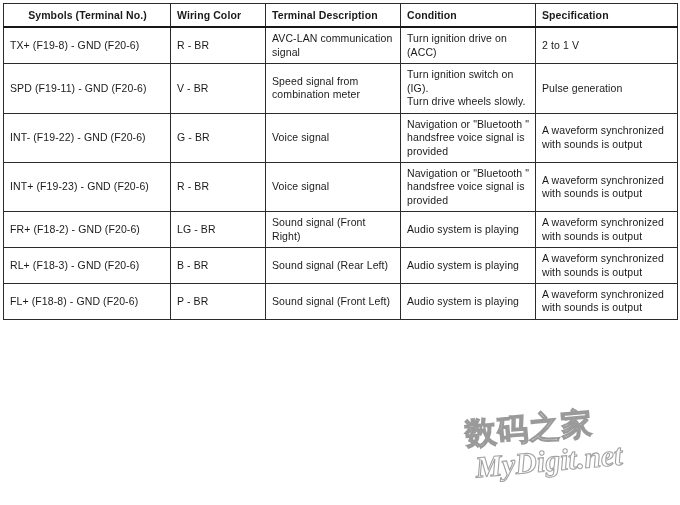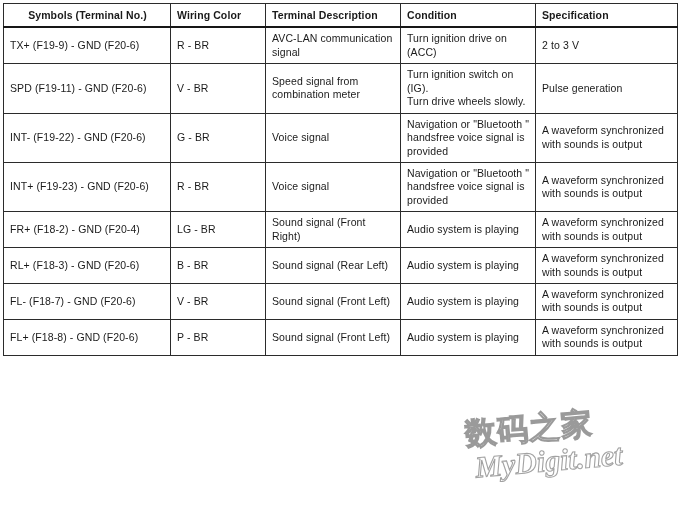--- a/index.html
+++ b/index.html
@@ -111,25 +111,25 @@
       <tr>
         <th class="col-symbols">Symbols (Terminal No.)</th>
         <th>Wiring Color</th>
         <th>Terminal Description</th>
         <th>Condition</th>
         <th>Specification</th>
       </tr>
     </thead>
     <tbody id="table-body">
         <tr>
-          <td class="cell-multiline">TX+ (F19-9) - GND (F20-6)</td>
+          <td class="cell-multiline">TX+ (F19-8) - GND (F20-6)</td>
           <td class="cell-multiline">R - BR</td>
           <td class="cell-multiline">AVC-LAN communication signal</td>
           <td class="cell-multiline">Turn ignition drive on (ACC)</td>
-          <td class="cell-multiline">2 to 3 V</td>
+          <td class="cell-multiline">2 to 1 V</td>
         </tr>
         <tr>
           <td class="cell-multiline">SPD (F19-11) - GND (F20-6)</td>
           <td class="cell-multiline">V - BR</td>
           <td class="cell-multiline">Speed signal from combination meter</td>
           <td class="cell-multiline">Turn ignition switch on (IG).
 Turn drive wheels slowly.</td>
           <td class="cell-multiline">Pulse generation</td>
         </tr>
         <tr>
@@ -140,37 +140,30 @@
           <td class="cell-multiline">A waveform synchronized with sounds is output</td>
         </tr>
         <tr>
           <td class="cell-multiline">INT+ (F19-23) - GND (F20-6)</td>
           <td class="cell-multiline">R - BR</td>
           <td class="cell-multiline">Voice signal</td>
           <td class="cell-multiline">Navigation or "Bluetooth " handsfree voice signal is provided</td>
           <td class="cell-multiline">A waveform synchronized with sounds is output</td>
         </tr>
         <tr>
-          <td class="cell-multiline">FR+ (F18-2) - GND (F20-4)</td>
+          <td class="cell-multiline">FR+ (F18-2) - GND (F20-6)</td>
           <td class="cell-multiline">LG - BR</td>
           <td class="cell-multiline">Sound signal (Front Right)</td>
           <td class="cell-multiline">Audio system is playing</td>
           <td class="cell-multiline">A waveform synchronized with sounds is output</td>
         </tr>
         <tr>
           <td class="cell-multiline">RL+ (F18-3) - GND (F20-6)</td>
           <td class="cell-multiline">B - BR</td>
           <td class="cell-multiline">Sound signal (Rear Left)</td>
-          <td class="cell-multiline">Audio system is playing</td>
-          <td class="cell-multiline">A waveform synchronized with sounds is output</td>
-        </tr>
-        <tr>
-          <td class="cell-multiline">FL- (F18-7) - GND (F20-6)</td>
-          <td class="cell-multiline">V - BR</td>
-          <td class="cell-multiline">Sound signal (Front Left)</td>
           <td class="cell-multiline">Audio system is playing</td>
           <td class="cell-multiline">A waveform synchronized with sounds is output</td>
         </tr>
         <tr>
           <td class="cell-multiline">FL+ (F18-8) - GND (F20-6)</td>
           <td class="cell-multiline">P - BR</td>
           <td class="cell-multiline">Sound signal (Front Left)</td>
           <td class="cell-multiline">Audio system is playing</td>
           <td class="cell-multiline">A waveform synchronized with sounds is output</td>
         </tr>

